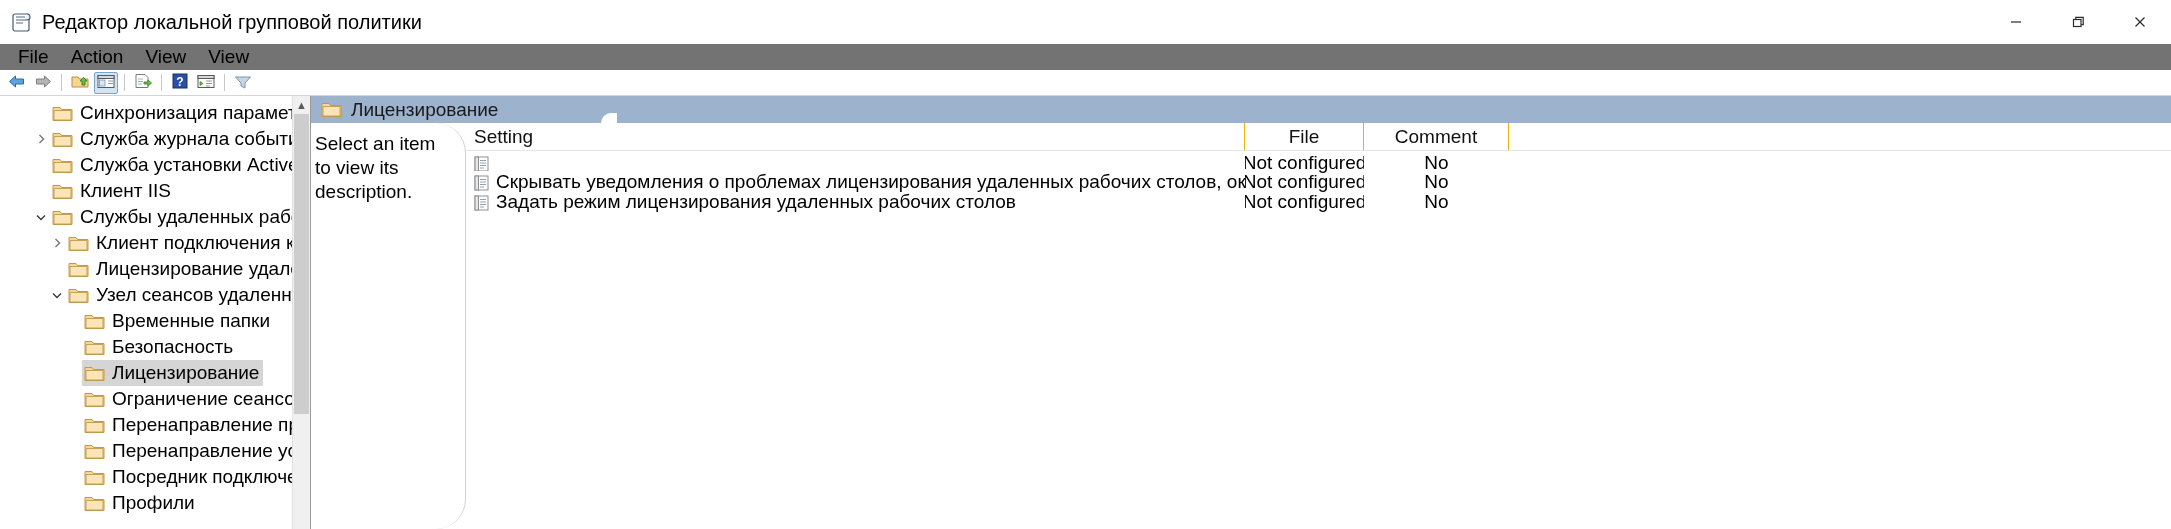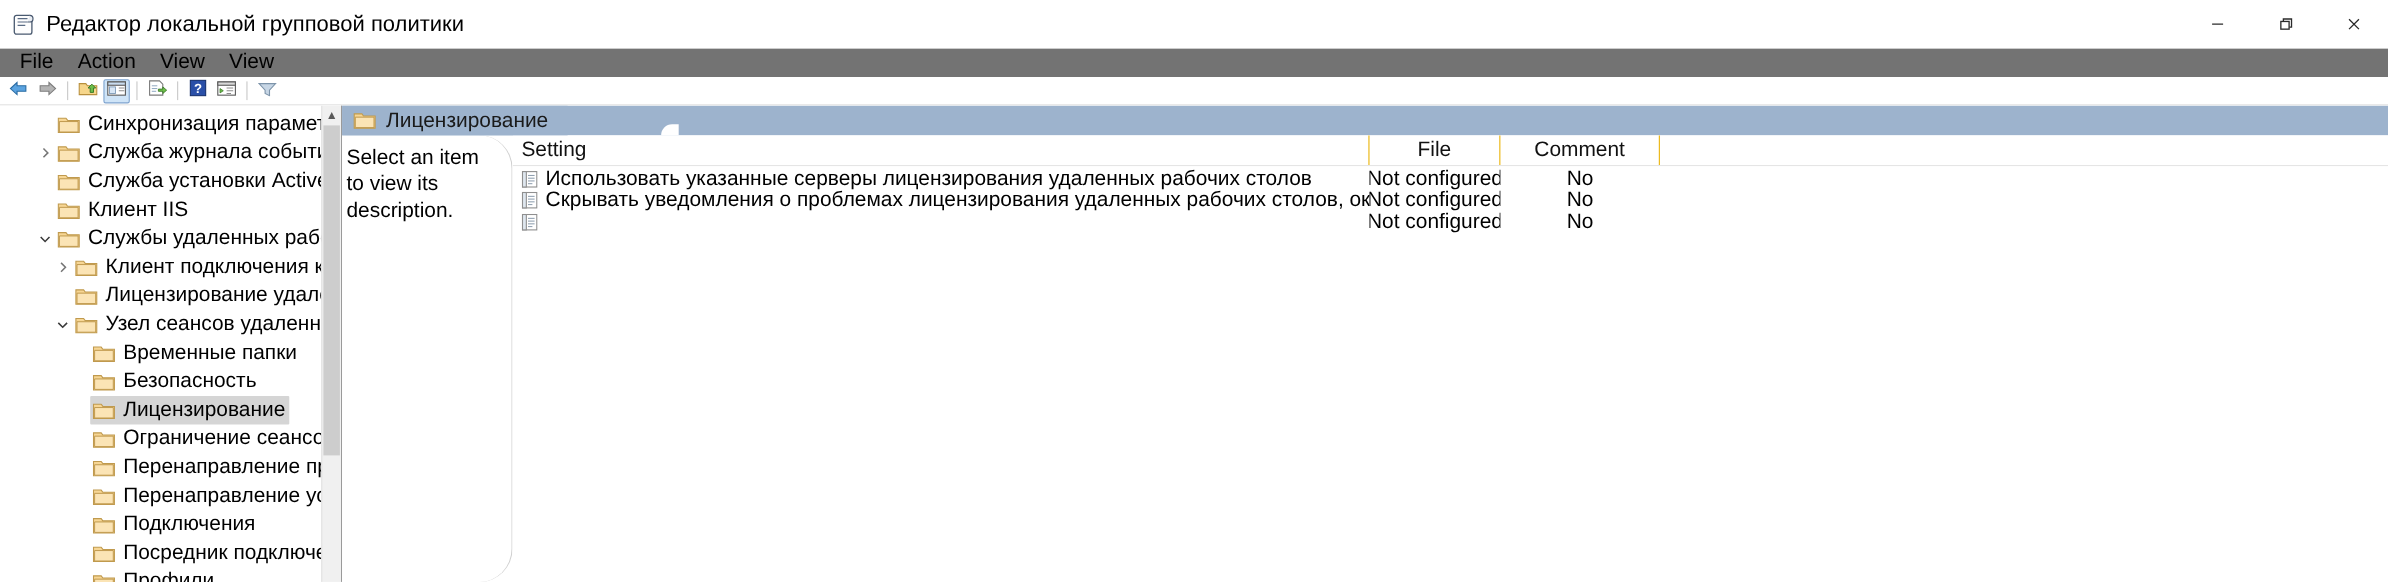--- a/index.html
+++ b/index.html
@@ -590,31 +590,20 @@
         </div>
         <div class="trow">
           <span style="width: 64px; flex: 0 0 64px;"></span>
           <span class="twist"></span>
           <span class="selwrap">
             <span class="tfolder"><svg width="21" height="17" viewBox="0 0 21 17">
                 <path d="M1 2.5 h7 l1.5 2 h10.5 v11 h-19 z" fill="#f7d694" stroke="#c09a4e" stroke-width="1"></path>
                 <path d="M2 5.5 h17 v9.5 h-17 z" fill="#fbe4b5" stroke="#c09a4e" stroke-width="0.9"></path>
               </svg></span>
             <span class="tlabel">Перенаправление уст</span>
-          </span>
-        </div>
-        <div class="trow">
-          <span style="width: 64px; flex: 0 0 64px;"></span>
-          <span class="twist"></span>
-          <span class="selwrap">
-            <span class="tfolder"><svg width="21" height="17" viewBox="0 0 21 17">
-                <path d="M1 2.5 h7 l1.5 2 h10.5 v11 h-19 z" fill="#f7d694" stroke="#c09a4e" stroke-width="1"></path>
-                <path d="M2 5.5 h17 v9.5 h-17 z" fill="#fbe4b5" stroke="#c09a4e" stroke-width="0.9"></path>
-              </svg></span>
-            <span class="tlabel">Подключения</span>
           </span>
         </div>
         <div class="trow">
           <span style="width: 64px; flex: 0 0 64px;"></span>
           <span class="twist"></span>
           <span class="selwrap">
             <span class="tfolder"><svg width="21" height="17" viewBox="0 0 21 17">
                 <path d="M1 2.5 h7 l1.5 2 h10.5 v11 h-19 z" fill="#f7d694" stroke="#c09a4e" stroke-width="1"></path>
                 <path d="M2 5.5 h17 v9.5 h-17 z" fill="#fbe4b5" stroke="#c09a4e" stroke-width="0.9"></path>
               </svg></span>
@@ -666,21 +655,20 @@
           <div class="hcell c-rest"></div>
         </div>
         <div class="lvbody">
             <div class="lvrow">
               <div class="cell c-setting">
                 <span class="seticon"><svg width="15" height="16" viewBox="0 0 15 16">
                     <rect x="1" y="1" width="13" height="14" fill="#ffffff" stroke="#8f8f8f" stroke-width="1"></rect>
                     <rect x="1" y="1" width="3.5" height="14" fill="#dfe7ef" stroke="#8f8f8f" stroke-width="1"></rect>
                     <path d="M6 4.5 h6 M6 7 h6 M6 9.5 h6 M6 12 h4" stroke="#8899aa" stroke-width="0.9"></path>
                   </svg></span>
-                <span class="settext">Использовать указанные серверы лицензирования удаленных рабочих столов</span>
               </div>
               <div class="cell c-state">Not configured</div>
               <div class="cell c-comment">No</div>
               <div class="cell c-rest"></div>
             </div>
             <div class="lvrow">
               <div class="cell c-setting">
                 <span class="seticon"><svg width="15" height="16" viewBox="0 0 15 16">
                     <rect x="1" y="1" width="13" height="14" fill="#ffffff" stroke="#8f8f8f" stroke-width="1"></rect>
                     <rect x="1" y="1" width="3.5" height="14" fill="#dfe7ef" stroke="#8f8f8f" stroke-width="1"></rect>
@@ -692,20 +680,21 @@
               <div class="cell c-comment">No</div>
               <div class="cell c-rest"></div>
             </div>
             <div class="lvrow">
               <div class="cell c-setting">
                 <span class="seticon"><svg width="15" height="16" viewBox="0 0 15 16">
                     <rect x="1" y="1" width="13" height="14" fill="#ffffff" stroke="#8f8f8f" stroke-width="1"></rect>
                     <rect x="1" y="1" width="3.5" height="14" fill="#dfe7ef" stroke="#8f8f8f" stroke-width="1"></rect>
                     <path d="M6 4.5 h6 M6 7 h6 M6 9.5 h6 M6 12 h4" stroke="#8899aa" stroke-width="0.9"></path>
                   </svg></span>
+                <span class="settext">Задать режим лицензирования удаленных рабочих столов</span>
               </div>
               <div class="cell c-state">Not configured</div>
               <div class="cell c-comment">No</div>
               <div class="cell c-rest"></div>
             </div>
           </div>
       </div>
     </div>
   </div>
 </div>

